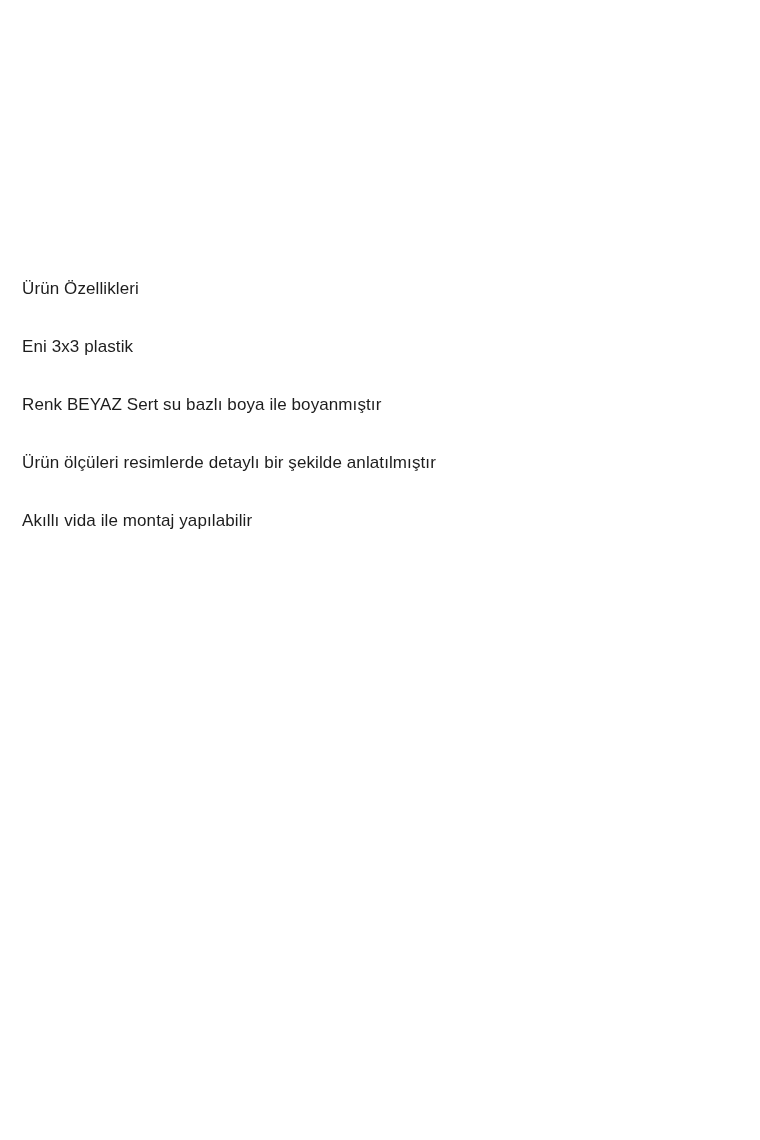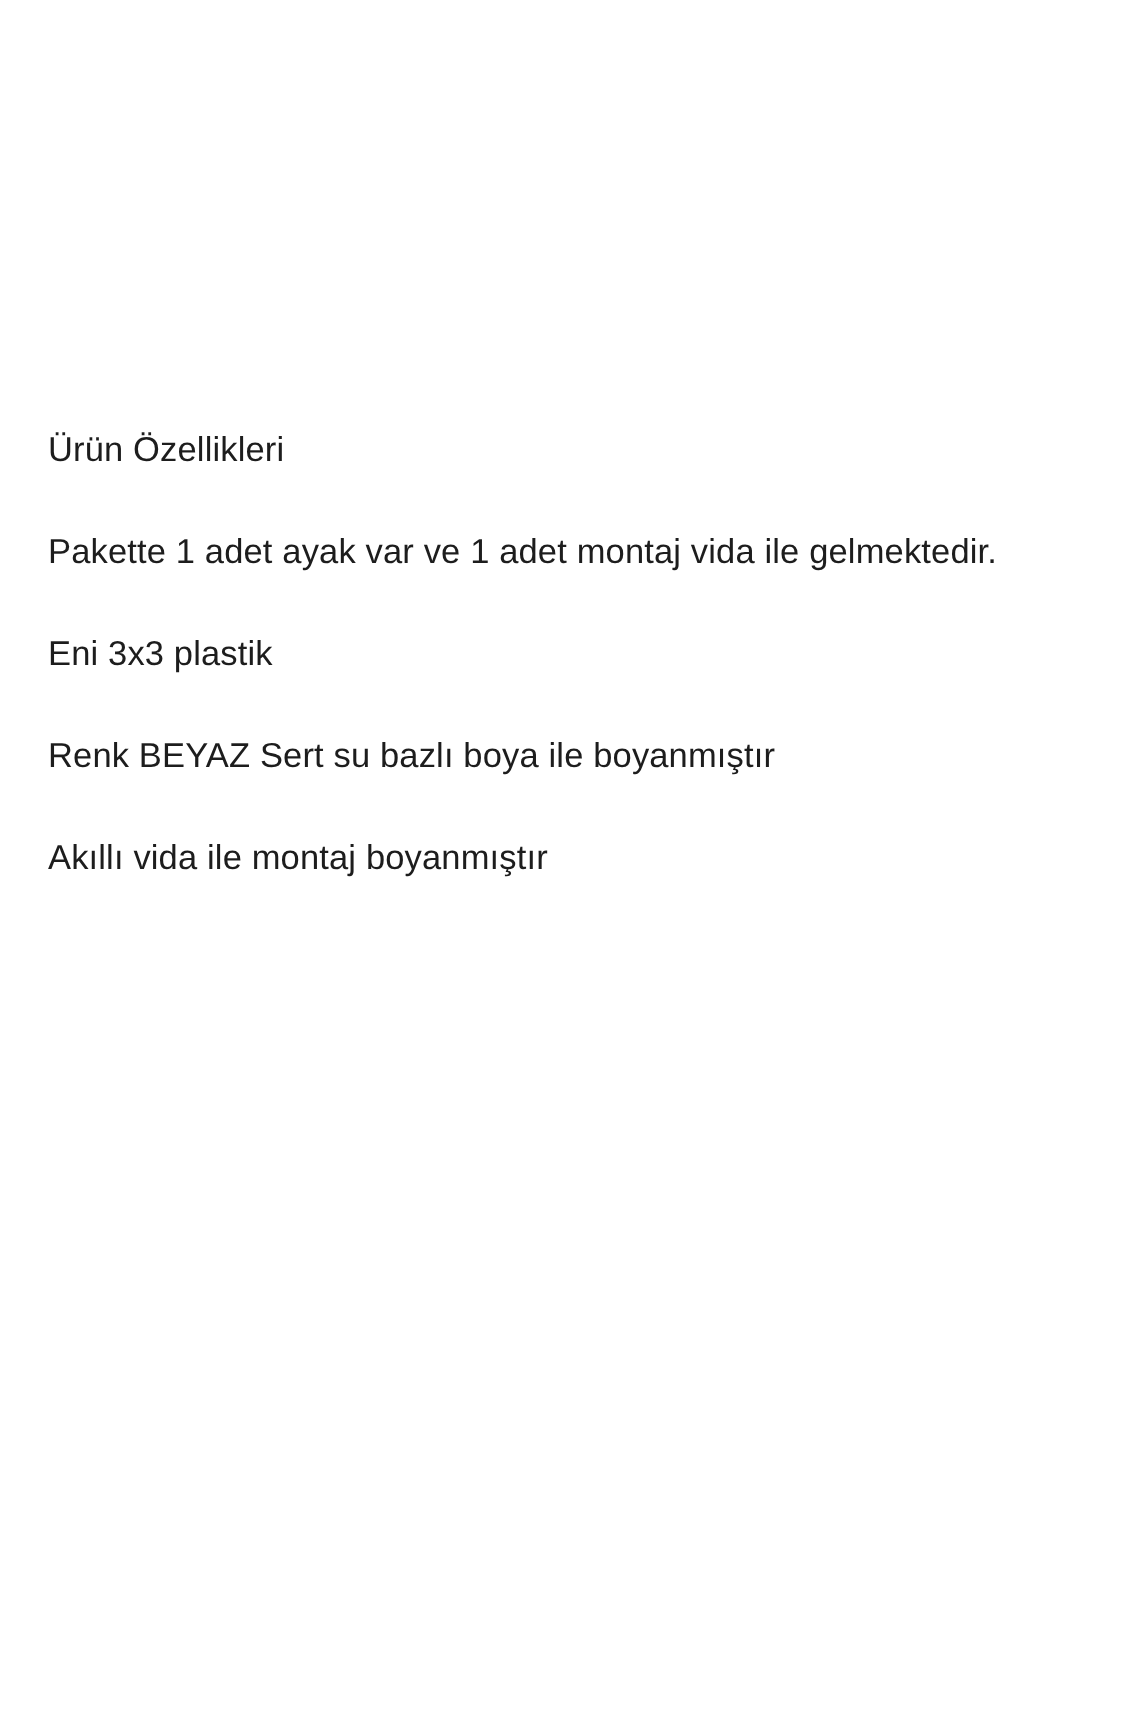--- a/index.html
+++ b/index.html
@@ -11,31 +11,31 @@
     height: 1140px;
     background: #ffffff;
     overflow: hidden;
     font-family: "Liberation Sans", "DejaVu Sans", sans-serif;
   }
   .content {
     box-sizing: border-box;
     padding: 260px 20px 0 22px;
   }
   .content p {
-    margin: 10px;
-    font-size: 23px;
+    margin: 0;
+    font-size: 17px;
     line-height: 58px;
     font-weight: 400;
     color: #1d1d1d;
     letter-spacing: 0.1px;
     white-space: nowrap;
   }
 </style>
 </head>
 <body>
 
 <div class="content">
   <p>Ürün Özellikleri</p>
-  <p>Pakette 1 adet ayak var ve 1 adet montaj vida ile gelmektedir.</p>
   <p>Eni 3x3 plastik</p>
   <p>Renk BEYAZ Sert su bazlı boya ile boyanmıştır</p>
-  <p>Akıllı vida ile montaj boyanmıştır</p>
+  <p>Ürün ölçüleri resimlerde detaylı bir şekilde anlatılmıştır</p>
+  <p>Akıllı vida ile montaj yapılabilir</p>
 </div>
 
 </body></html>

